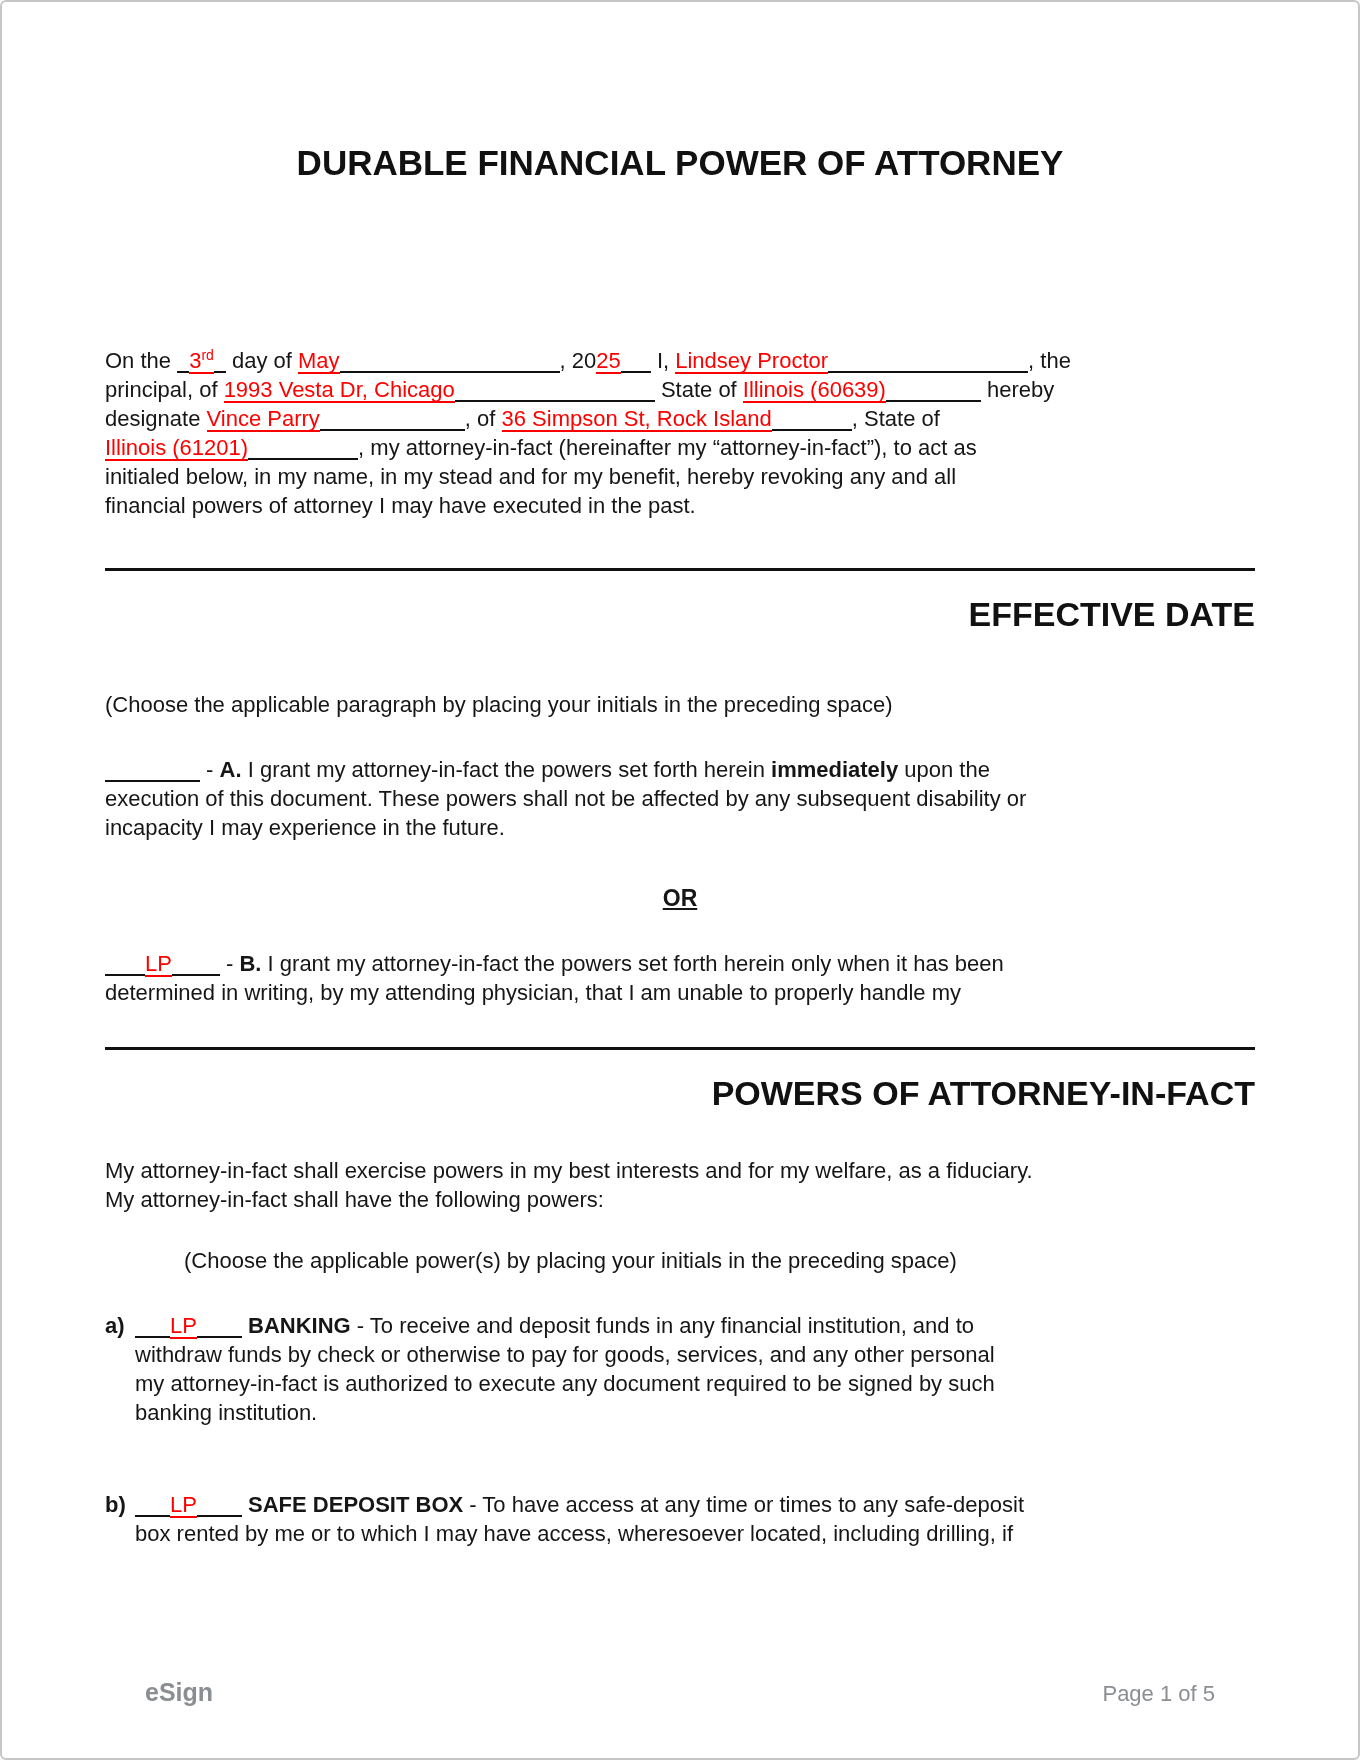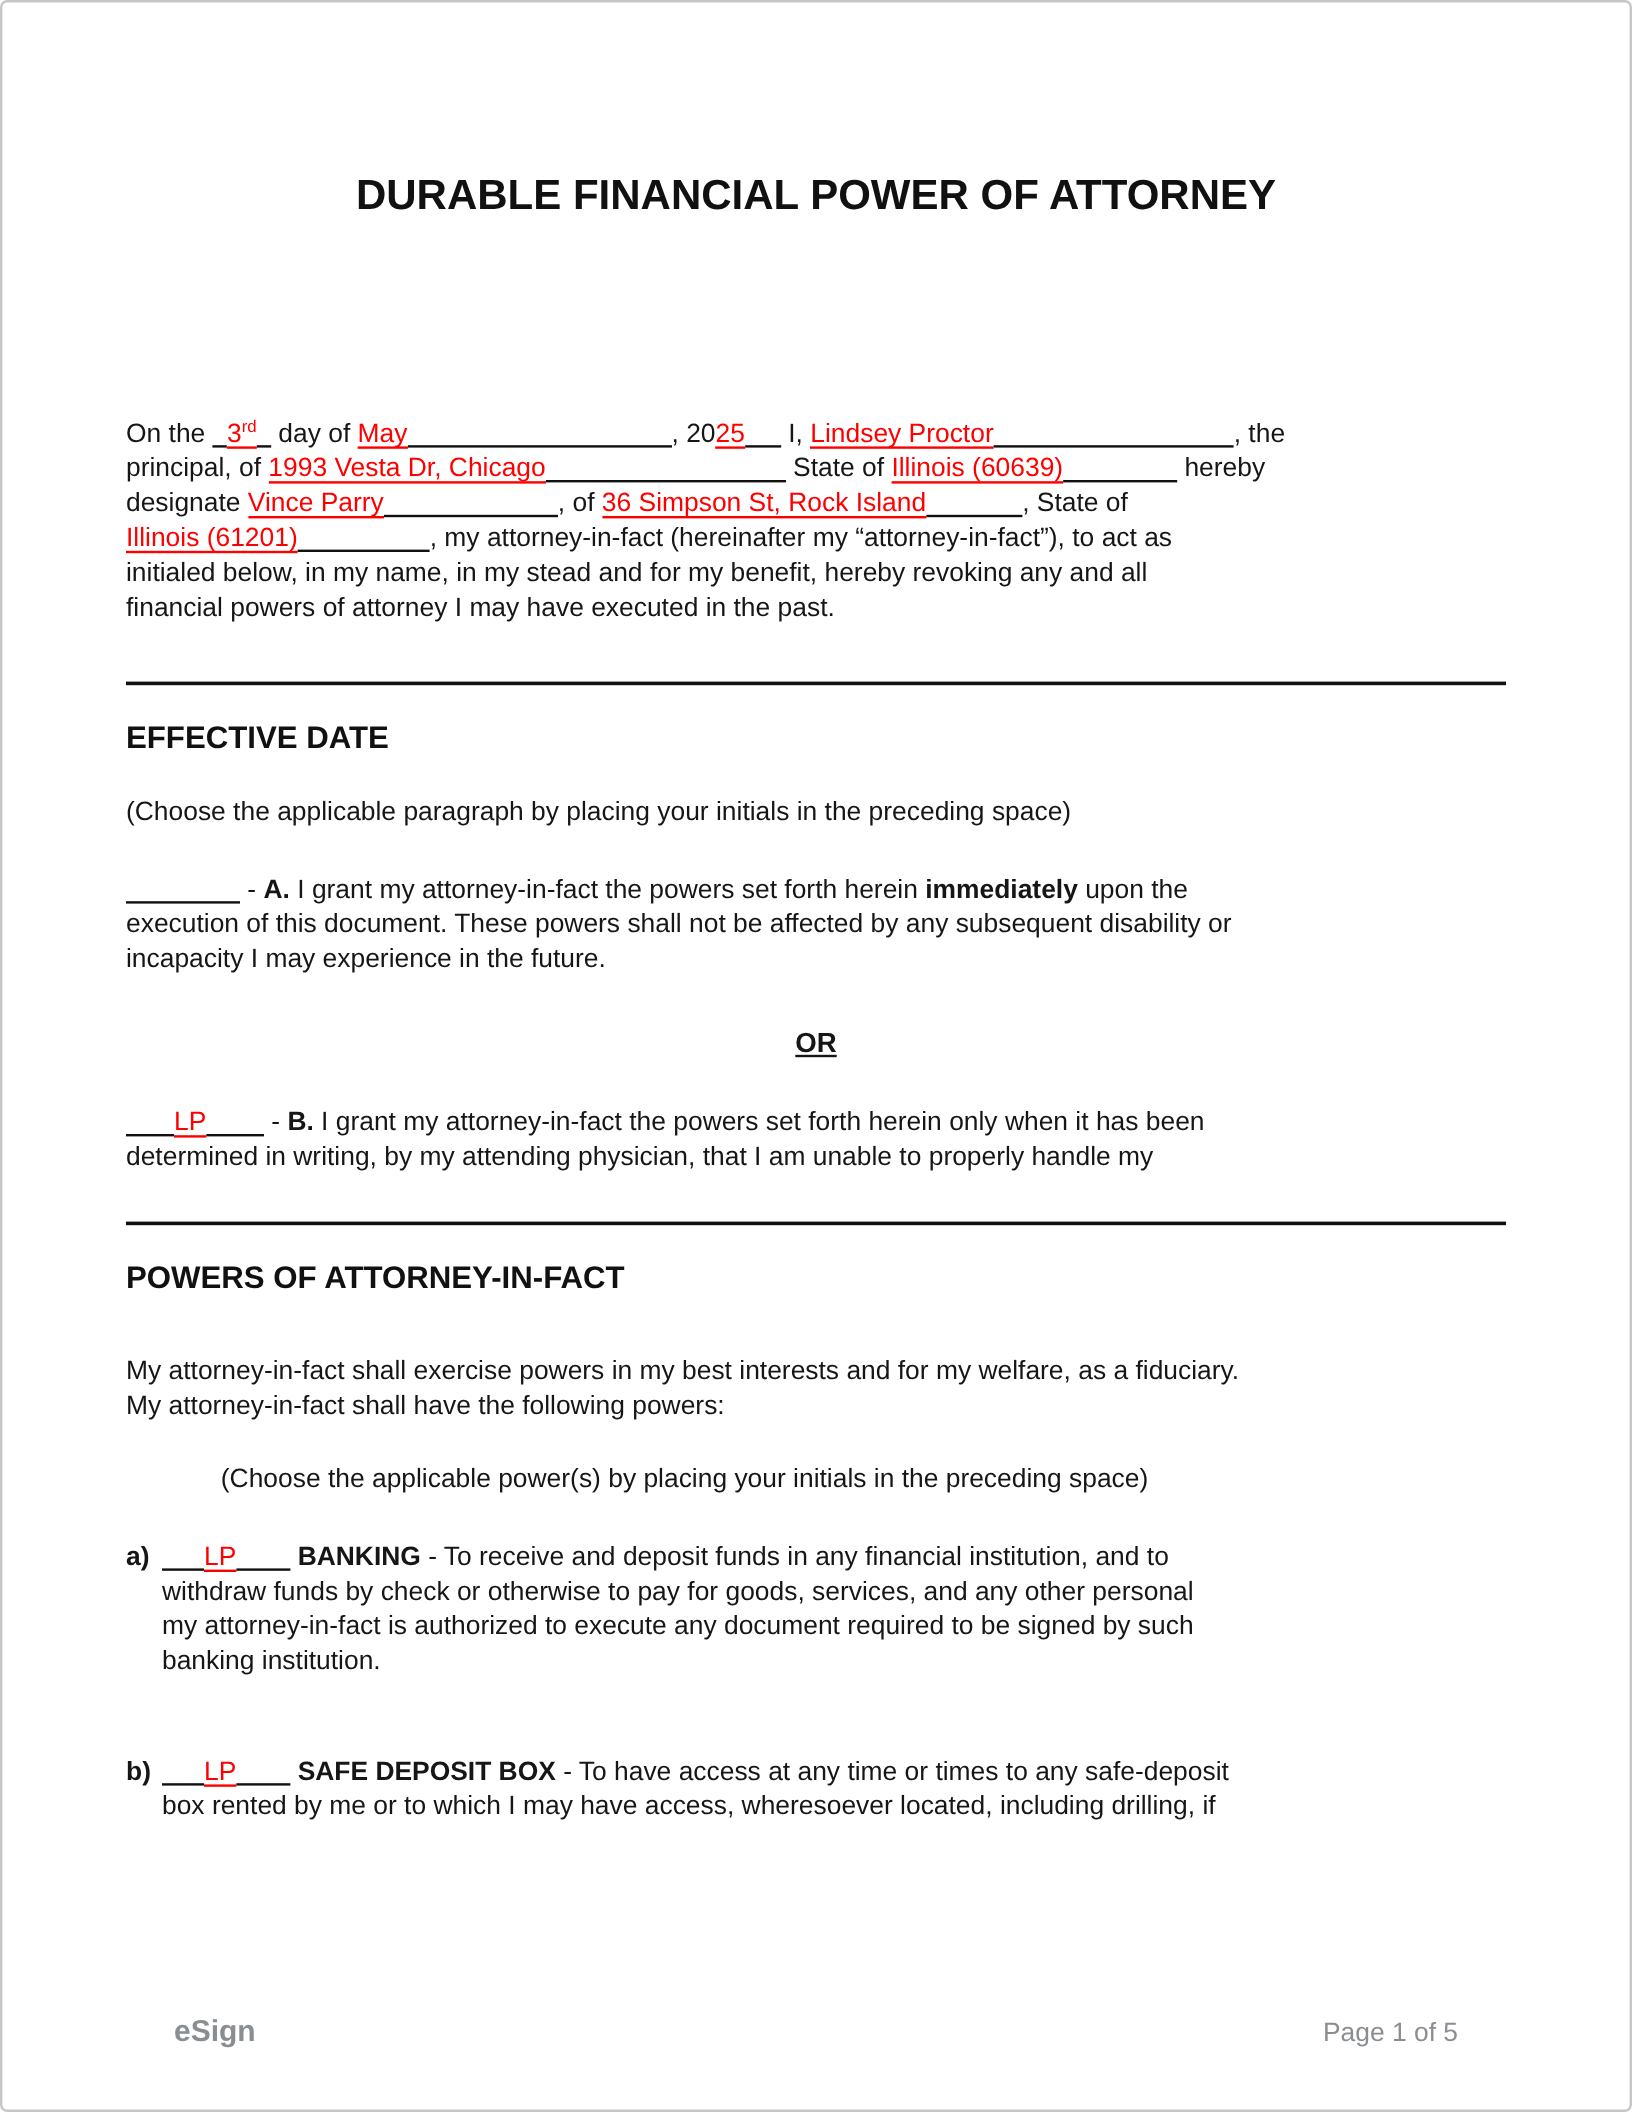--- a/index.html
+++ b/index.html
@@ -20,24 +20,24 @@
     margin:0; padding-top:140px;
     font-size:35px; line-height:42px;
     font-weight:bold; text-align:center;
     color:#111;
   }
   .intro { margin-top:162px; }
   .tline { white-space:pre; }
   .rule { border:none; border-top:3px solid #111; margin:48px 0 0 0; }
   .rule2 { margin-top:40px; }
   .sec-h {
-    margin:27px 0 0 0; font-size:26px; line-height:32px;
-    font-weight:bold; text-align:left; color:#111;
+    margin:27px 0 0 0; font-size:34px; line-height:32px;
+    font-weight:bold; text-align:right; color:#111;
   }
-  .note { margin-top:31px; }
+  .note { margin-top:60px; }
   .note2 { margin-top:32px; padding-left:79px; }
   .para { margin-top:36px; }
   .fid { margin-top:47px; }
   .or-line {
     margin-top:42px; text-align:center;
     font-weight:bold; font-size:23px; text-decoration:underline;
   }
   .item { display:flex; margin-top:36px; }
   .item-b { margin-top:63px; }
   .marker { width:30px; flex:none; font-weight:bold; }

